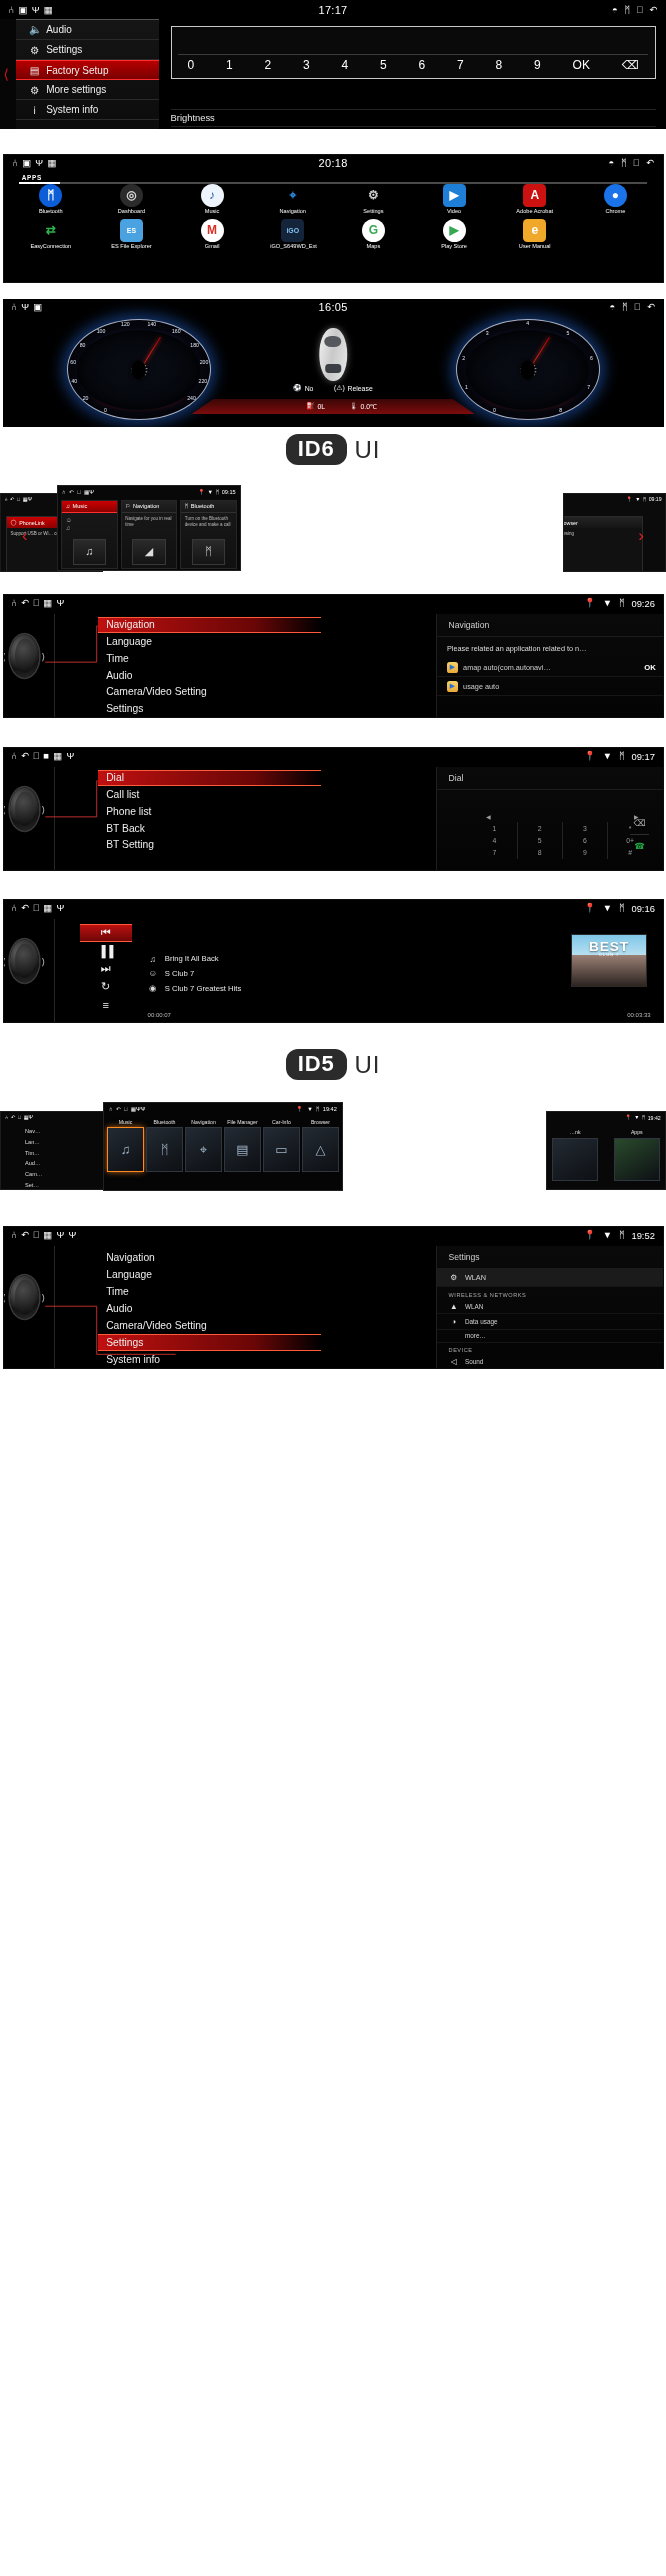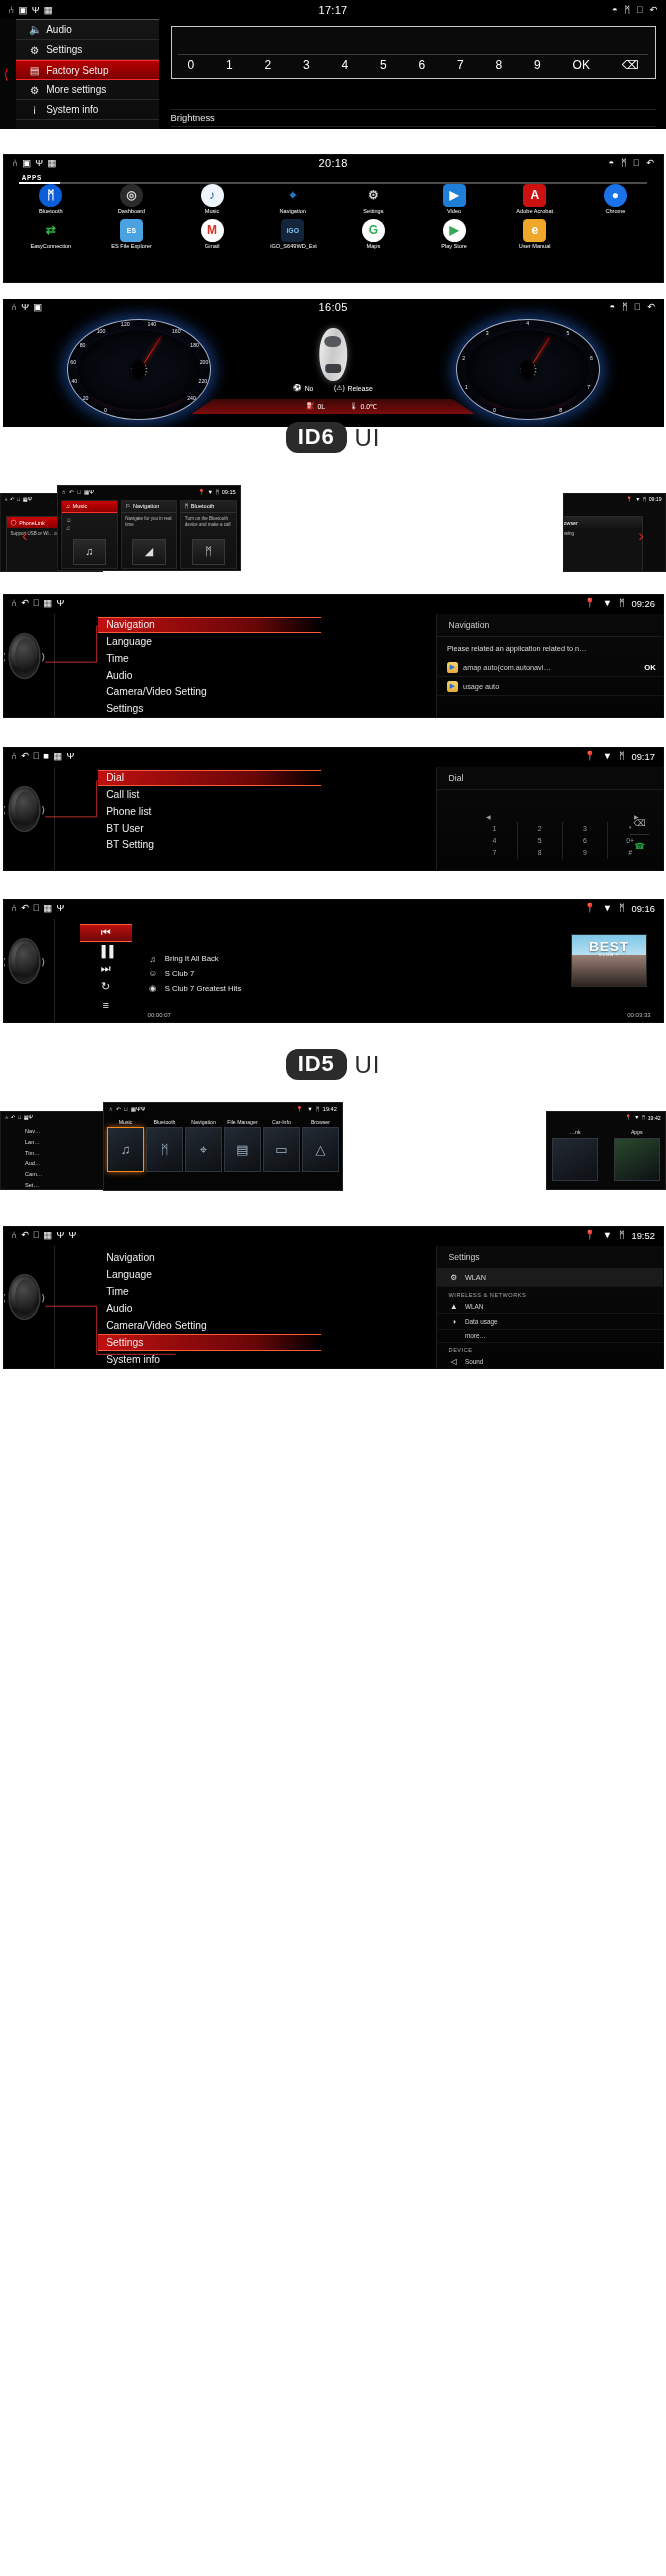--- a/index.html
+++ b/index.html
@@ -582,21 +582,21 @@
         <span>0L</span>
       </span>
       <span>
         <span class="ico">🌡</span>
         <span>0.0℃</span>
       </span>
     </div>
   </div>
 </div>
 
-<div class="titleblock" style="top:422px">
+<div class="titleblock" style="top:434px">
   <span class="idbadge">ID6</span><span class="uitext">UI</span>
 </div>
 
 <div class="panel" id="p4" style="background:#fff">
   <div class="far l">
     <div class="mini-sbar">
       <span class="ico">⑃</span>
       <span class="ico">↶</span>
       <span class="ico">⎕</span>
       <span class="ico">▦Ψ</span>
@@ -769,21 +769,21 @@
         <div class="row active">
           <span>Dial</span>
         </div>
         <div class="row">
           <span>Call list</span>
         </div>
         <div class="row">
           <span>Phone list</span>
         </div>
         <div class="row">
-          <span>BT User</span>
+          <span>BT Back</span>
         </div>
         <div class="row">
           <span>BT Setting</span>
         </div>
       </div>
     <div class="sidepane">
       <div class="sp-title">Dial</div>
       <div class="dialpad" id="dialpad">
           <div class="dpnav">
             <span>◀</span>

